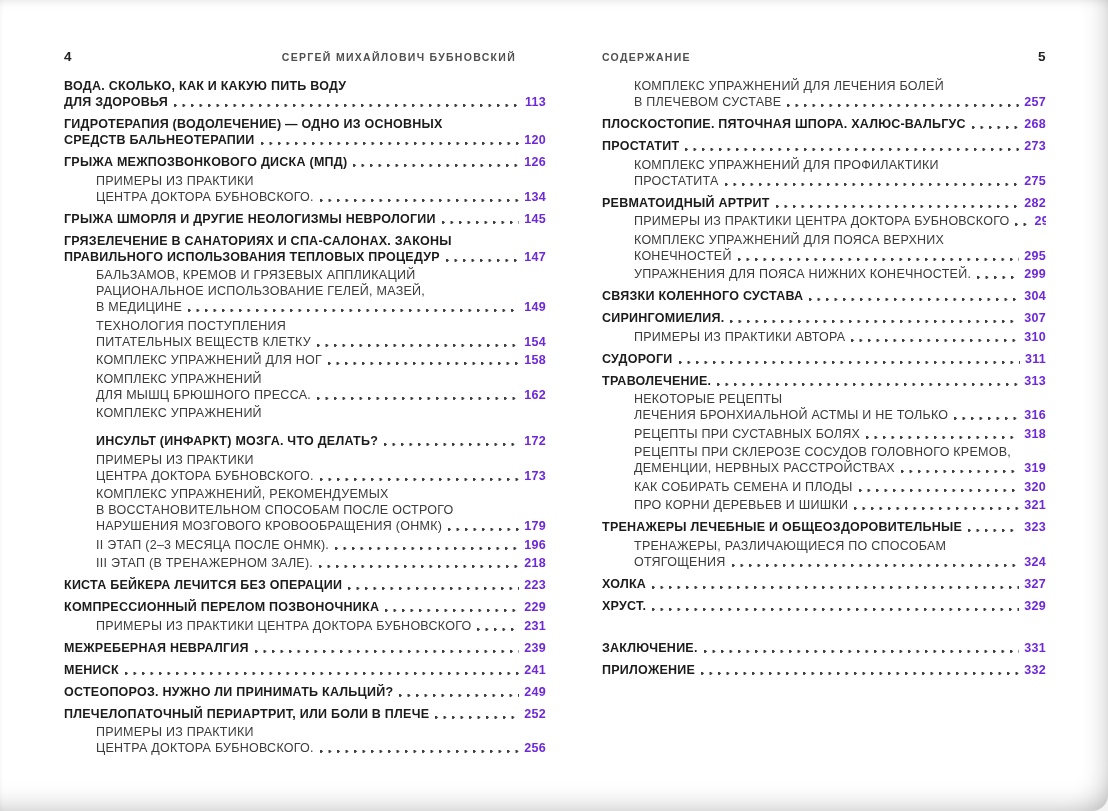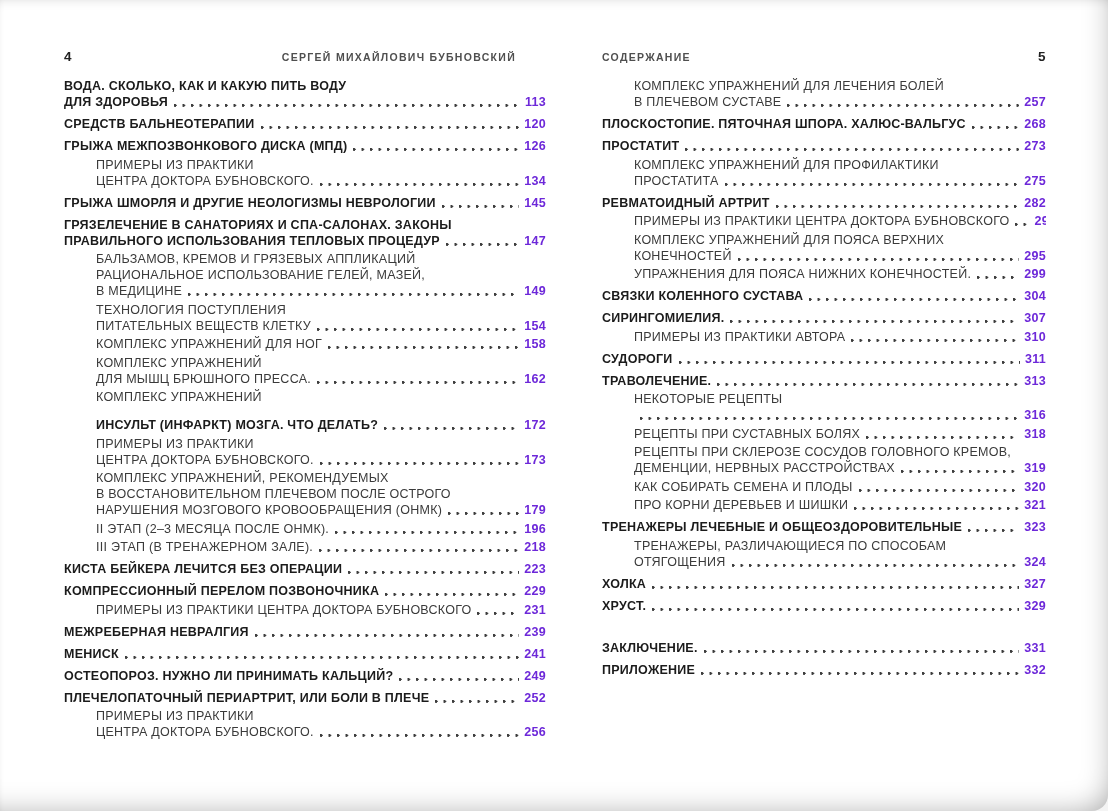--- a/index.html
+++ b/index.html
@@ -100,20 +100,23 @@
             <span class="t">ВОДА. СКОЛЬКО, КАК И КАКУЮ ПИТЬ ВОДУ</span>
           </div>
           <div class="line">
             <span class="t">ДЛЯ ЗДОРОВЬЯ</span>
             <span class="leader"></span>
             <span class="pg">113</span>
           </div>
         </div>
         <div class="entry level-0 bold">
           <div class="line">
+            <span class="t">ГИДРОТЕРАПИЯ (ВОДОЛЕЧЕНИЕ) — ОДНО ИЗ ОСНОВНЫХ</span>
+          </div>
+          <div class="line">
             <span class="t">СРЕДСТВ БАЛЬНЕОТЕРАПИИ</span>
             <span class="leader"></span>
             <span class="pg">120</span>
           </div>
         </div>
         <div class="entry level-0 bold">
           <div class="line">
             <span class="t">ГРЫЖА МЕЖПОЗВОНКОВОГО ДИСКА (МПД)</span>
             <span class="leader"></span>
             <span class="pg">126</span>
@@ -206,21 +209,21 @@
             <span class="t">ЦЕНТРА ДОКТОРА БУБНОВСКОГО.</span>
             <span class="leader"></span>
             <span class="pg">173</span>
           </div>
         </div>
         <div class="entry level-1">
           <div class="line">
             <span class="t">КОМПЛЕКС УПРАЖНЕНИЙ, РЕКОМЕНДУЕМЫХ</span>
           </div>
           <div class="line">
-            <span class="t">В ВОССТАНОВИТЕЛЬНОМ ПЛЕЧЕВОМ ПОСЛЕ ОСТРОГО</span>
+            <span class="t">В ВОССТАНОВИТЕЛЬНОМ СПОСОБАМ ПОСЛЕ ОСТРОГО</span>
           </div>
           <div class="line">
             <span class="t">НАРУШЕНИЯ МОЗГОВОГО КРОВООБРАЩЕНИЯ (ОНМК)</span>
             <span class="leader"></span>
             <span class="pg">179</span>
           </div>
         </div>
         <div class="entry level-1">
           <div class="line">
             <span class="t">II ЭТАП (2–3 МЕСЯЦА ПОСЛЕ ОНМК).</span>
@@ -401,20 +404,21 @@
             <span class="t">ТРАВОЛЕЧЕНИЕ.</span>
             <span class="leader"></span>
             <span class="pg">313</span>
           </div>
         </div>
         <div class="entry level-1">
           <div class="line">
             <span class="t">НЕКОТОРЫЕ РЕЦЕПТЫ</span>
           </div>
           <div class="line">
+            <span class="t">ЛЕЧЕНИЯ БРОНХИАЛЬНОЙ АСТМЫ И НЕ ТОЛЬКО</span>
             <span class="leader"></span>
             <span class="pg">316</span>
           </div>
         </div>
         <div class="entry level-1">
           <div class="line">
             <span class="t">РЕЦЕПТЫ ПРИ СУСТАВНЫХ БОЛЯХ</span>
             <span class="leader"></span>
             <span class="pg">318</span>
           </div>

